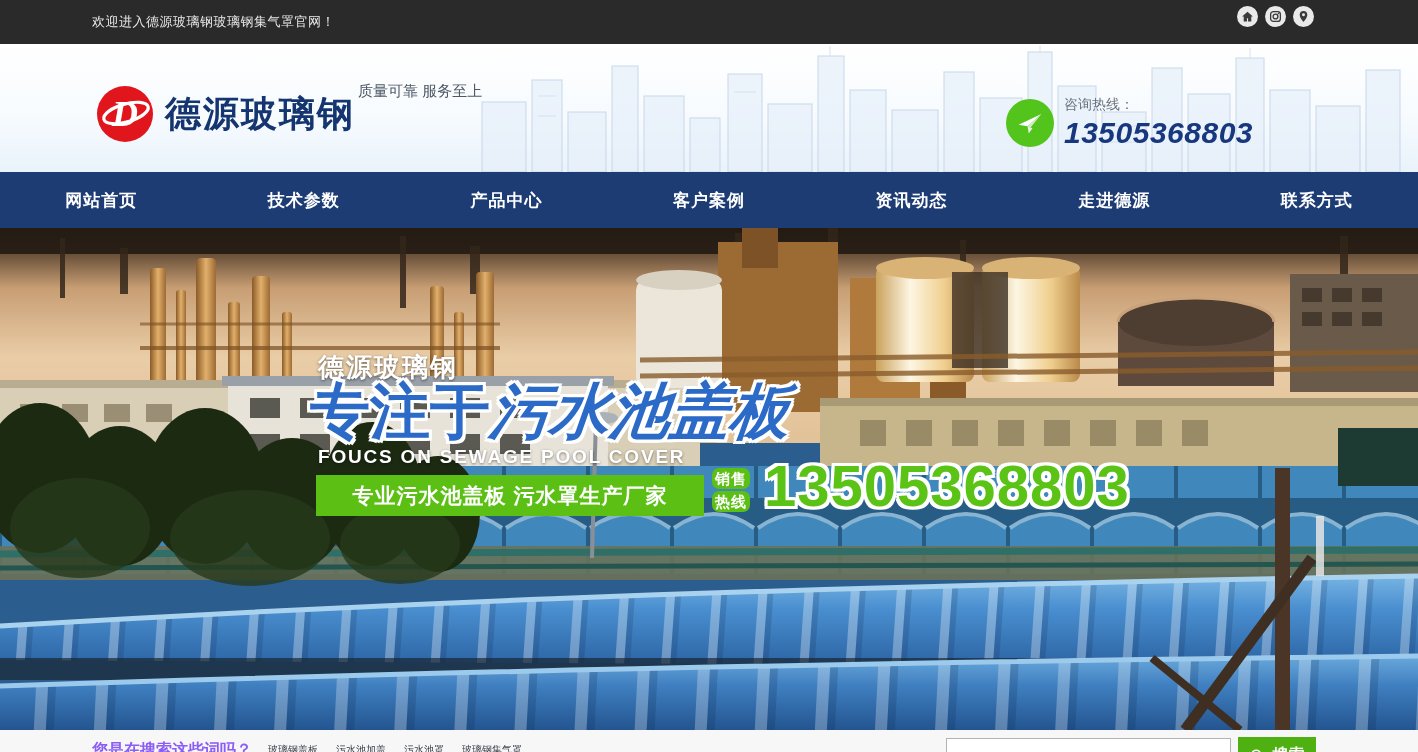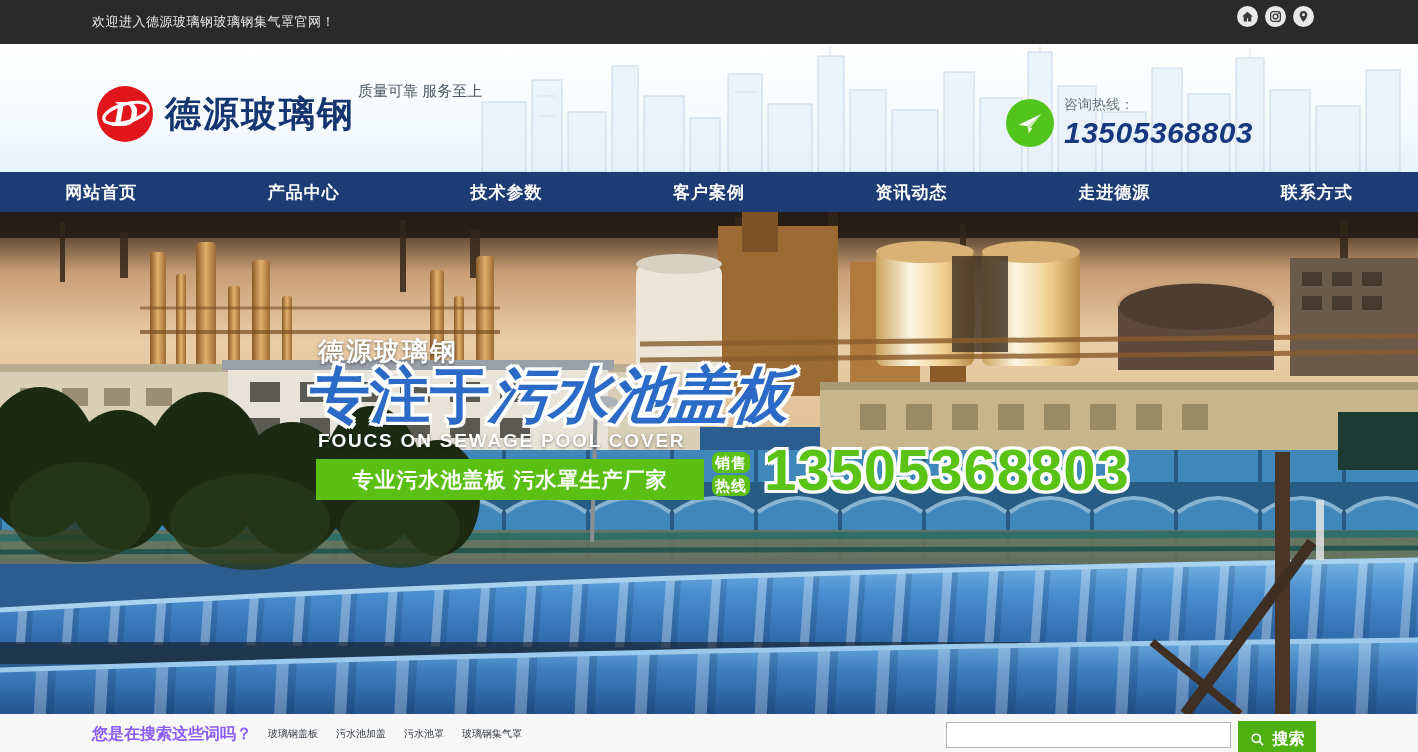--- a/index.html
+++ b/index.html
@@ -21,21 +21,21 @@
   .slogans { position:absolute; left:358px; top:38px; }
   .slogan1 { font-size:15px; color:#4d5866; margin-bottom:6px; }
   .slogan2 { font-size:23px; font-weight:bold; color:#15388f; }
   .hotline { position:absolute; left:1006px; top:52px; display:flex; align-items:center; }
   .hotline-circle { width:48px; height:48px; border-radius:50%; background:#53c41c; display:flex; align-items:center; justify-content:center; }
   .hotline-texts { margin-left:10px; }
   .hotline-label { font-size:14px; color:#6a7380; margin-bottom:2px; }
   .hotline-number { font-size:30px; font-weight:bold; font-style:italic; color:#17377f; letter-spacing:.5px; }
 
   
-  .nav { height:40px; background:#1d3c74; display:flex; }
+  .nav { height:56px; background:#1d3c74; display:flex; }
   .nav-item { flex:1; display:flex; align-items:center; justify-content:center; color:#ffffff; font-size:17px; font-weight:bold; letter-spacing:1px; cursor:pointer; }
 
   
   .hero { height:502px; position:relative; overflow:hidden; background:#2c5d8f; }
   .hero-art { position:absolute; inset:0; }
   .hero-brand { position:absolute; left:318px; top:122px; color:#fff; font-size:26px; font-weight:bold; letter-spacing:2px; text-shadow:0 1px 3px rgba(0,0,0,.55); }
   .hero-headline { position:absolute; left:310px; top:144px; font-size:60px; font-weight:bold; color:#2b6ac6; white-space:nowrap;
      text-shadow:-3px -3px 0 #fff,3px -3px 0 #fff,-3px 3px 0 #fff,3px 3px 0 #fff,-3px 0 0 #fff,3px 0 0 #fff,0 -3px 0 #fff,0 3px 0 #fff; }
   .hero-headline .hl-main { display:inline-block; font-style:italic; transform:skewX(-6deg); }
   .hero-sub { position:absolute; left:318px; top:218px; color:#fff; font-size:19px; font-weight:bold; letter-spacing:1.8px; text-shadow:0 1px 3px rgba(0,0,0,.45); }
@@ -142,22 +142,22 @@
     </div>
     <div class="hotline-texts">
       <div class="hotline-label">咨询热线：</div>
       <div class="hotline-number">13505368803</div>
     </div>
   </div>
 </div>
 
 <div class="nav">
   <div class="nav-item">网站首页</div>
+  <div class="nav-item">技术参数</div>
   <div class="nav-item">产品中心</div>
-  <div class="nav-item">技术参数</div>
   <div class="nav-item">客户案例</div>
   <div class="nav-item">资讯动态</div>
   <div class="nav-item">走进德源</div>
   <div class="nav-item">联系方式</div>
 </div>
 
 <div class="hero">
   <svg class="hero-art" width="1418" height="502" viewBox="0 0 1418 502" preserveAspectRatio="none">
     <defs>
       <linearGradient id="sky" x1="0" y1="0" x2="0" y2="1">

